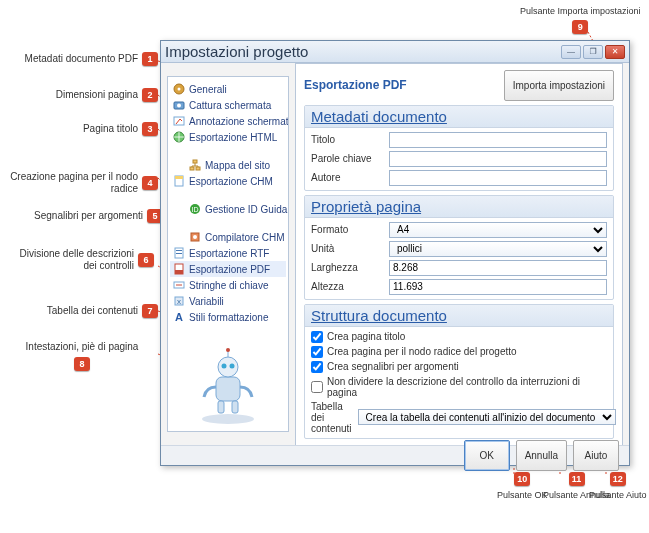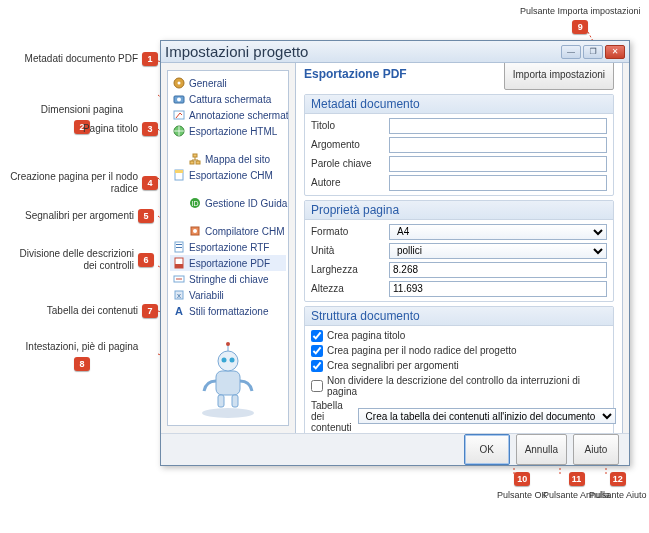--- a/index.html
+++ b/index.html
@@ -30,30 +30,30 @@
   .robot { margin-top: 22px; display:flex; justify-content:center; }
   .robot svg { width: 80px; height: 80px; }
 
   .panel { flex: 1; background: #fff; border: 1px solid #b8c7da; padding: 6px 8px; display: flex; flex-direction: column; gap: 4px; overflow: hidden; }
   .panel-head { display: flex; align-items: center; justify-content: space-between; }
   .panel-title { color: #2a5ca8; font-weight: bold; font-size: 12px; }
   .btn { background: linear-gradient(#fdfdfd,#e7e7e7); border: 1px solid #a7a7a7; border-radius: 2px; padding: 9px 8px; font-size: 10px; color: #333; }
   .btn.default { border-color: #4a82c4; box-shadow: 0 0 0 1px #a6c6ec inset; }
   
   .group { border: 1px solid #c9d5e4; border-radius: 2px; }
-  .group-h { background: linear-gradient(#eaf0f8,#dbe6f3); color: #2a5ca8; font-size: 12px; padding: 2px 6px; border-bottom: 1px solid #c9d5e4; }
+  .group-h { background: linear-gradient(#eaf0f8,#dbe6f3); color: #2a5ca8; font-size: 15px; padding: 2px 6px; border-bottom: 1px solid #c9d5e4; text-decoration: underline; }
   .group-b { padding: 4px 6px; display: flex; flex-direction: column; gap: 3px; }
   .row { display: flex; align-items: center; gap: 6px; }
   .row label { width: 72px; font-size: 10px; color: #333; }
   .row input[type=text], .row select { flex: 1; height: 16px; border: 1px solid #9fb4cd; font-size: 10px; padding: 0 3px; background: #fff; }
   .row select { background: linear-gradient(#fff,#eef3f9); }
   .chk { display: flex; align-items: center; gap: 4px; font-size: 10px; }
   .chk input { width: 12px; height: 12px; }
   
-  .footer { height: 32px; display: flex; align-items: center; justify-content: flex-end; gap: 6px; padding: 0 10px; border-top: 1px solid #cfd8e4; background: #eef1f5; }
+  .footer { height: 20px; display: flex; align-items: center; justify-content: flex-end; gap: 6px; padding: 0 10px; border-top: 1px solid #cfd8e4; background: #eef1f5; }
 </style>
 </head>
 <body>
 
 <svg class="lines">
   <g stroke="#d9452b" stroke-width="1" stroke-dasharray="2,2" fill="none">
     <line x1="158" y1="61" x2="302" y2="100"></line>
     <line x1="158" y1="95" x2="302" y2="210"></line>
     <line x1="158" y1="129" x2="310" y2="312"></line>
     <line x1="158" y1="178" x2="310" y2="324"></line>
@@ -65,33 +65,33 @@
     <line x1="514" y1="474" x2="514" y2="456"></line>
     <line x1="560" y1="474" x2="560" y2="456"></line>
     <line x1="606" y1="474" x2="606" y2="456"></line>
   </g>
 </svg>
 
 <div class="callout left" style="left:6px; top:52px; width:152px; justify-content:flex-end;">
   <span class="label">Metadati documento PDF</span>
   <span class="badge">1</span>
 </div>
-<div class="callout left" style="left:6px; top:104px; width:152px; justify-content:flex-end;flex-direction:column;">
+<div class="callout left" style="left:6px; top:88px; width:152px; justify-content:flex-end;">
   <span class="label">Dimensioni pagina</span>
   <span class="badge">2</span>
 </div>
 <div class="callout left" style="left:6px; top:122px; width:152px; justify-content:flex-end;">
   <span class="label">Pagina titolo</span>
   <span class="badge">3</span>
 </div>
 <div class="callout left" style="left:0px; top:171px; width:158px; justify-content:flex-end;">
   <span class="label">Creazione pagina per il nodo radice</span>
   <span class="badge">4</span>
 </div>
-<div class="callout left" style="left:2px; top:209px; width:152px; justify-content:flex-end;">
+<div class="callout left" style="left:11px; top:209px; width:152px; justify-content:flex-end;">
   <span class="label">Segnalibri per argomenti</span>
   <span class="badge">5</span>
 </div>
 <div class="callout left" style="left:0px; top:248px; width:158px; justify-content:center;">
   <span class="label">Divisione delle descrizioni dei controlli</span>
   <span class="badge">6</span>
 </div>
 <div class="callout left" style="left:6px; top:304px; width:152px; justify-content:flex-end;">
   <span class="label">Tabella dei contenuti</span>
   <span class="badge">7</span>
@@ -274,24 +274,20 @@
       </div>
 
       <div class="group">
         <div class="group-h">Metadati documento</div>
         <div class="group-b">
           <div class="row">
               <label>Titolo</label>
               <input type="text" value="" style="">
             </div>
           <div class="row">
-              <label>Argomento</label>
-              <input type="text" value="" style="">
-            </div>
-          <div class="row">
               <label>Parole chiave</label>
               <input type="text" value="" style="">
             </div>
           <div class="row">
               <label>Autore</label>
               <input type="text" value="" style="">
             </div>
         </div>
       </div>
 

